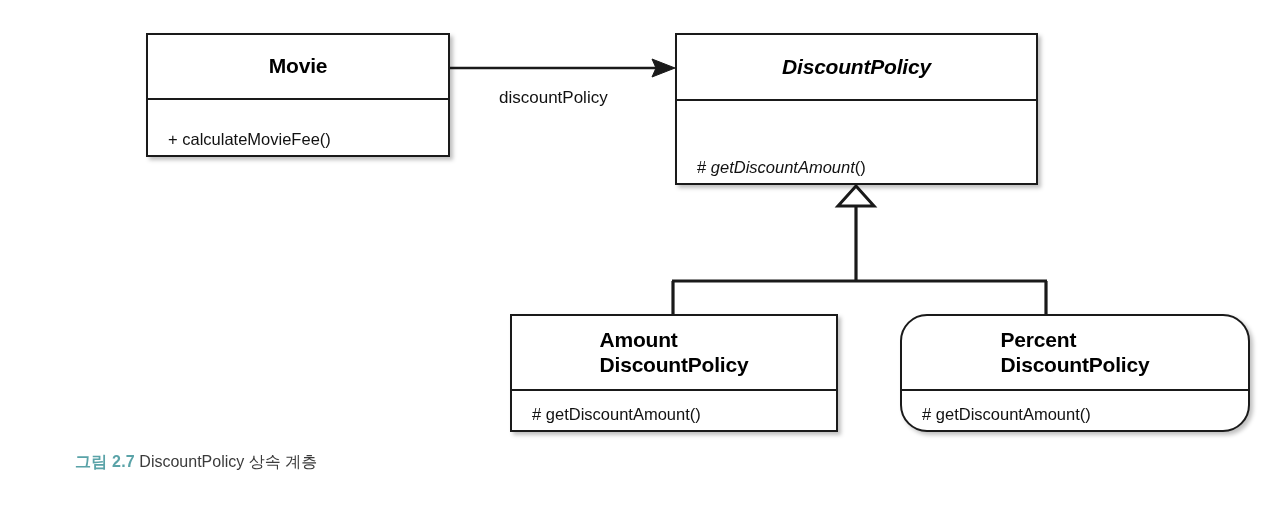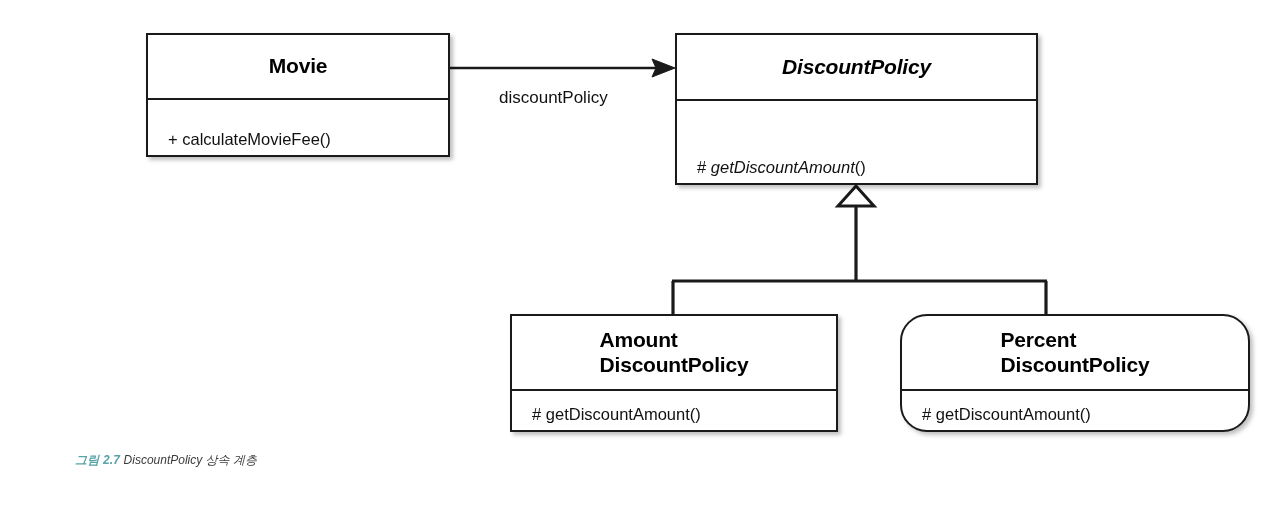--- a/index.html
+++ b/index.html
@@ -95,24 +95,23 @@
     color: #111111;
     white-space: nowrap;
   }
   #label-discountpolicy { left: 499px; top: 88px; }
 
   
   #caption {
     position: absolute;
     left: 75px;
     top: 452px;
-    font-size: 12px;
+    font-size: 16px;
     color: #3b3b3b;
     white-space: nowrap;
-    font-style: italic;
   }
   #caption .cap-num {
     color: #5aa3a8;
     font-weight: bold;
     letter-spacing: 0.2px;
   }
   #caption .cap-text {
     color: #3b3b3b;
   }
 </style>

